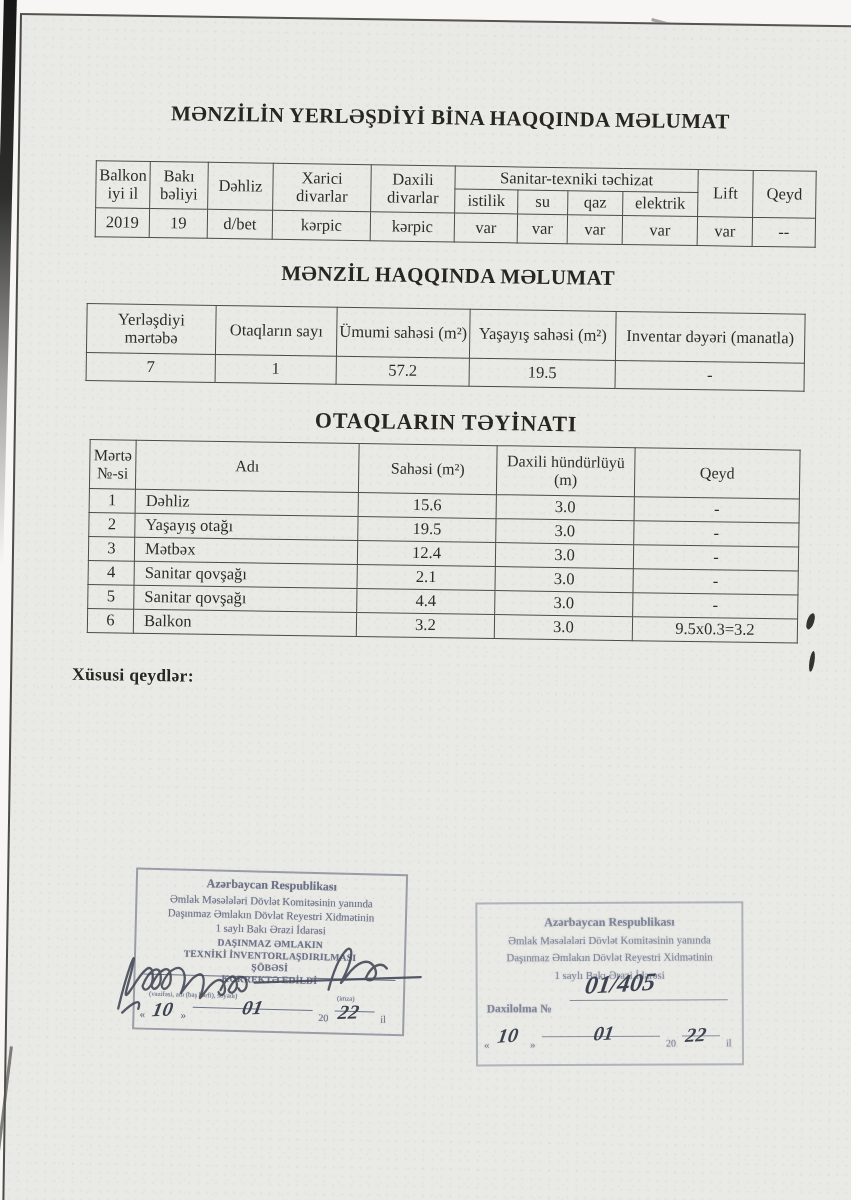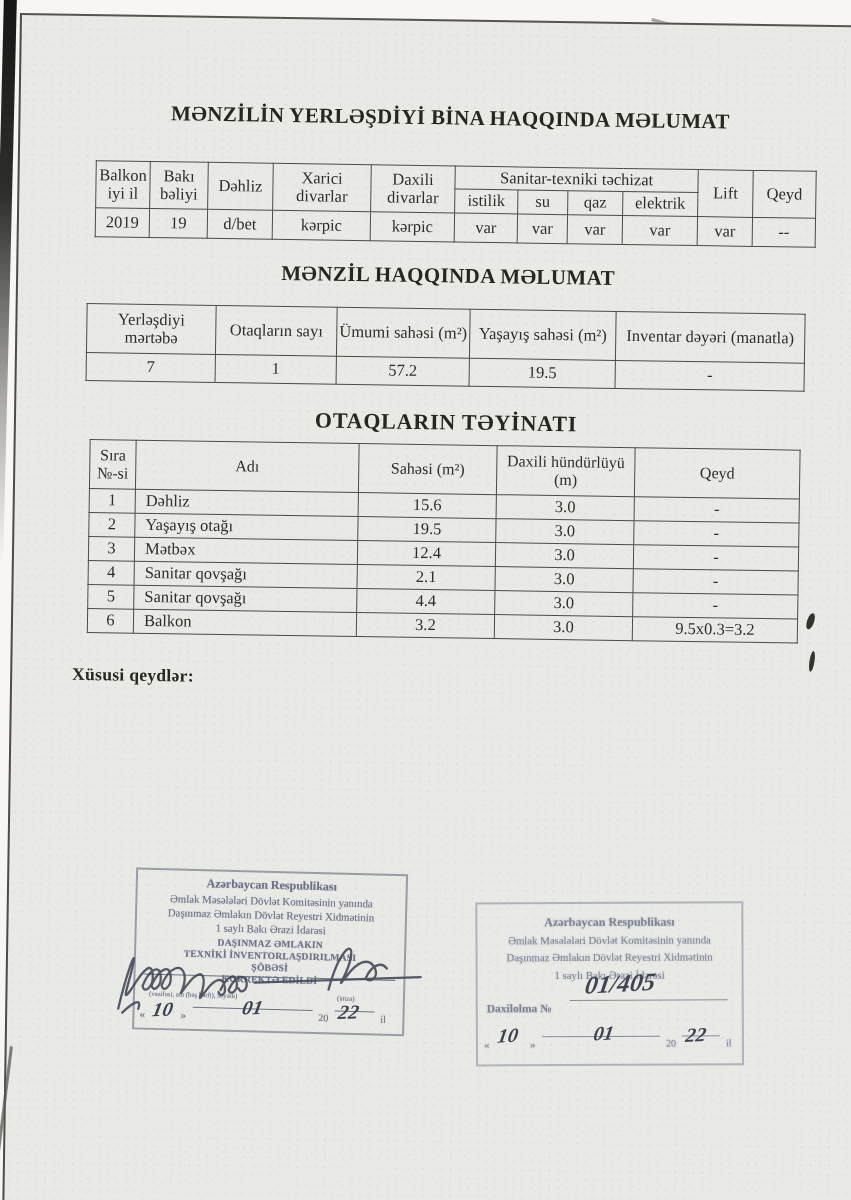--- a/index.html
+++ b/index.html
@@ -192,21 +192,21 @@
   <table class="tbl" id="rooms-table">
     <colgroup>
       <col style="width:46px">
         <col style="width:223px">
         <col style="width:138px">
       <col style="width:138px">
         <col style="width:165px">
     </colgroup>
     <tbody>
       <tr class="hr">
-        <td>Sıra №-si</td>
+        <td>Mərtə №-si</td>
         <td>Adı</td>
         <td>Sahəsi (m²)</td>
         <td>Daxili hündürlüyü (m)</td>
         <td>Qeyd</td>
       </tr>
       <tr class="dr">
         <td>1</td>
         <td class="name">Dəhliz</td>
         <td>15.6</td>
         <td>3.0</td>

